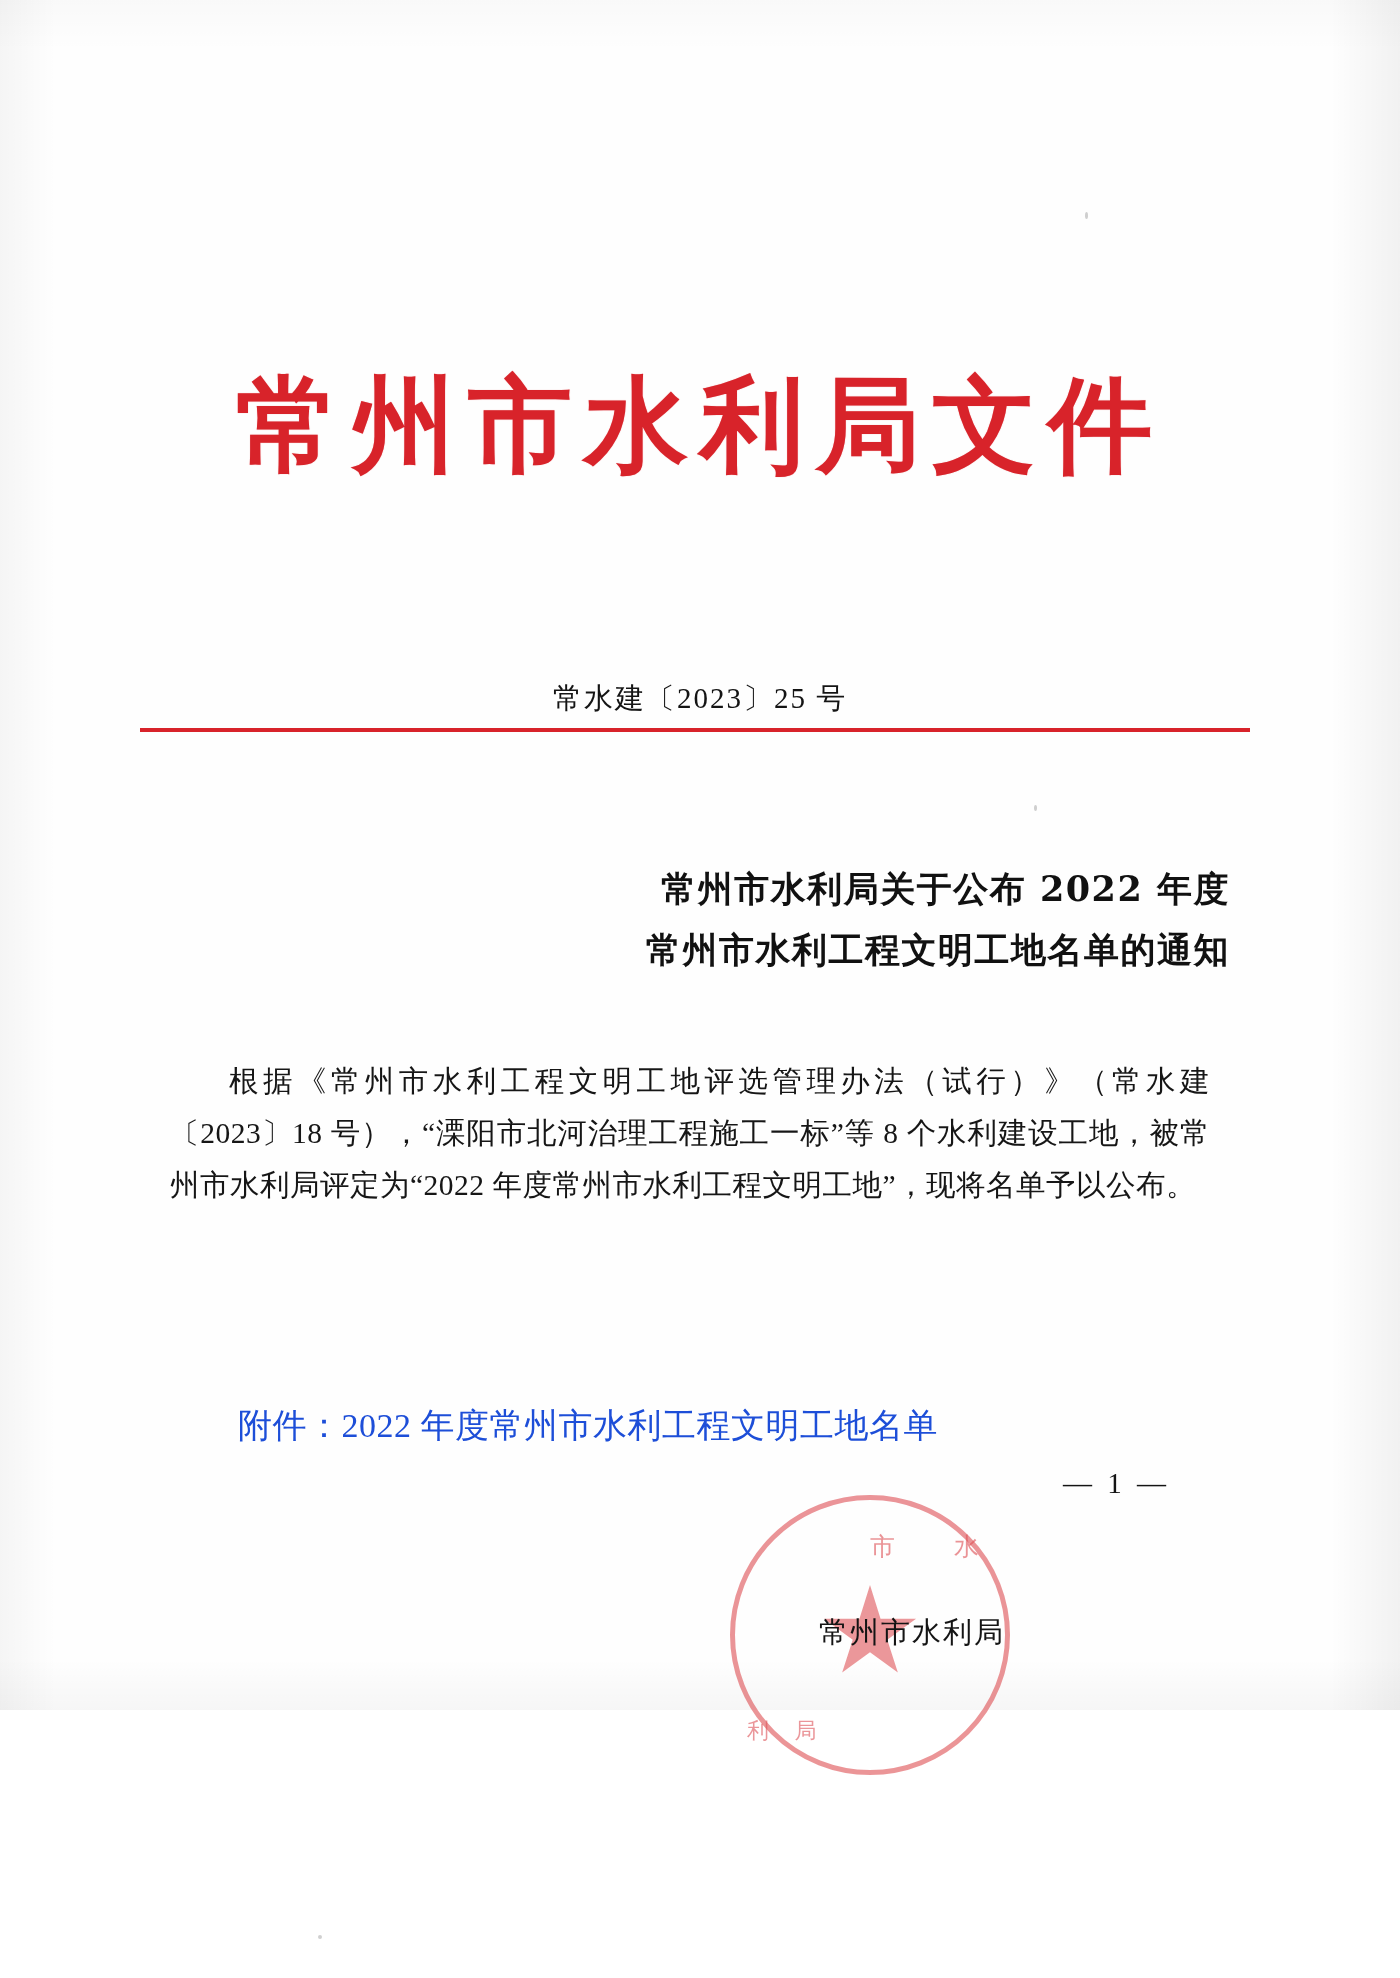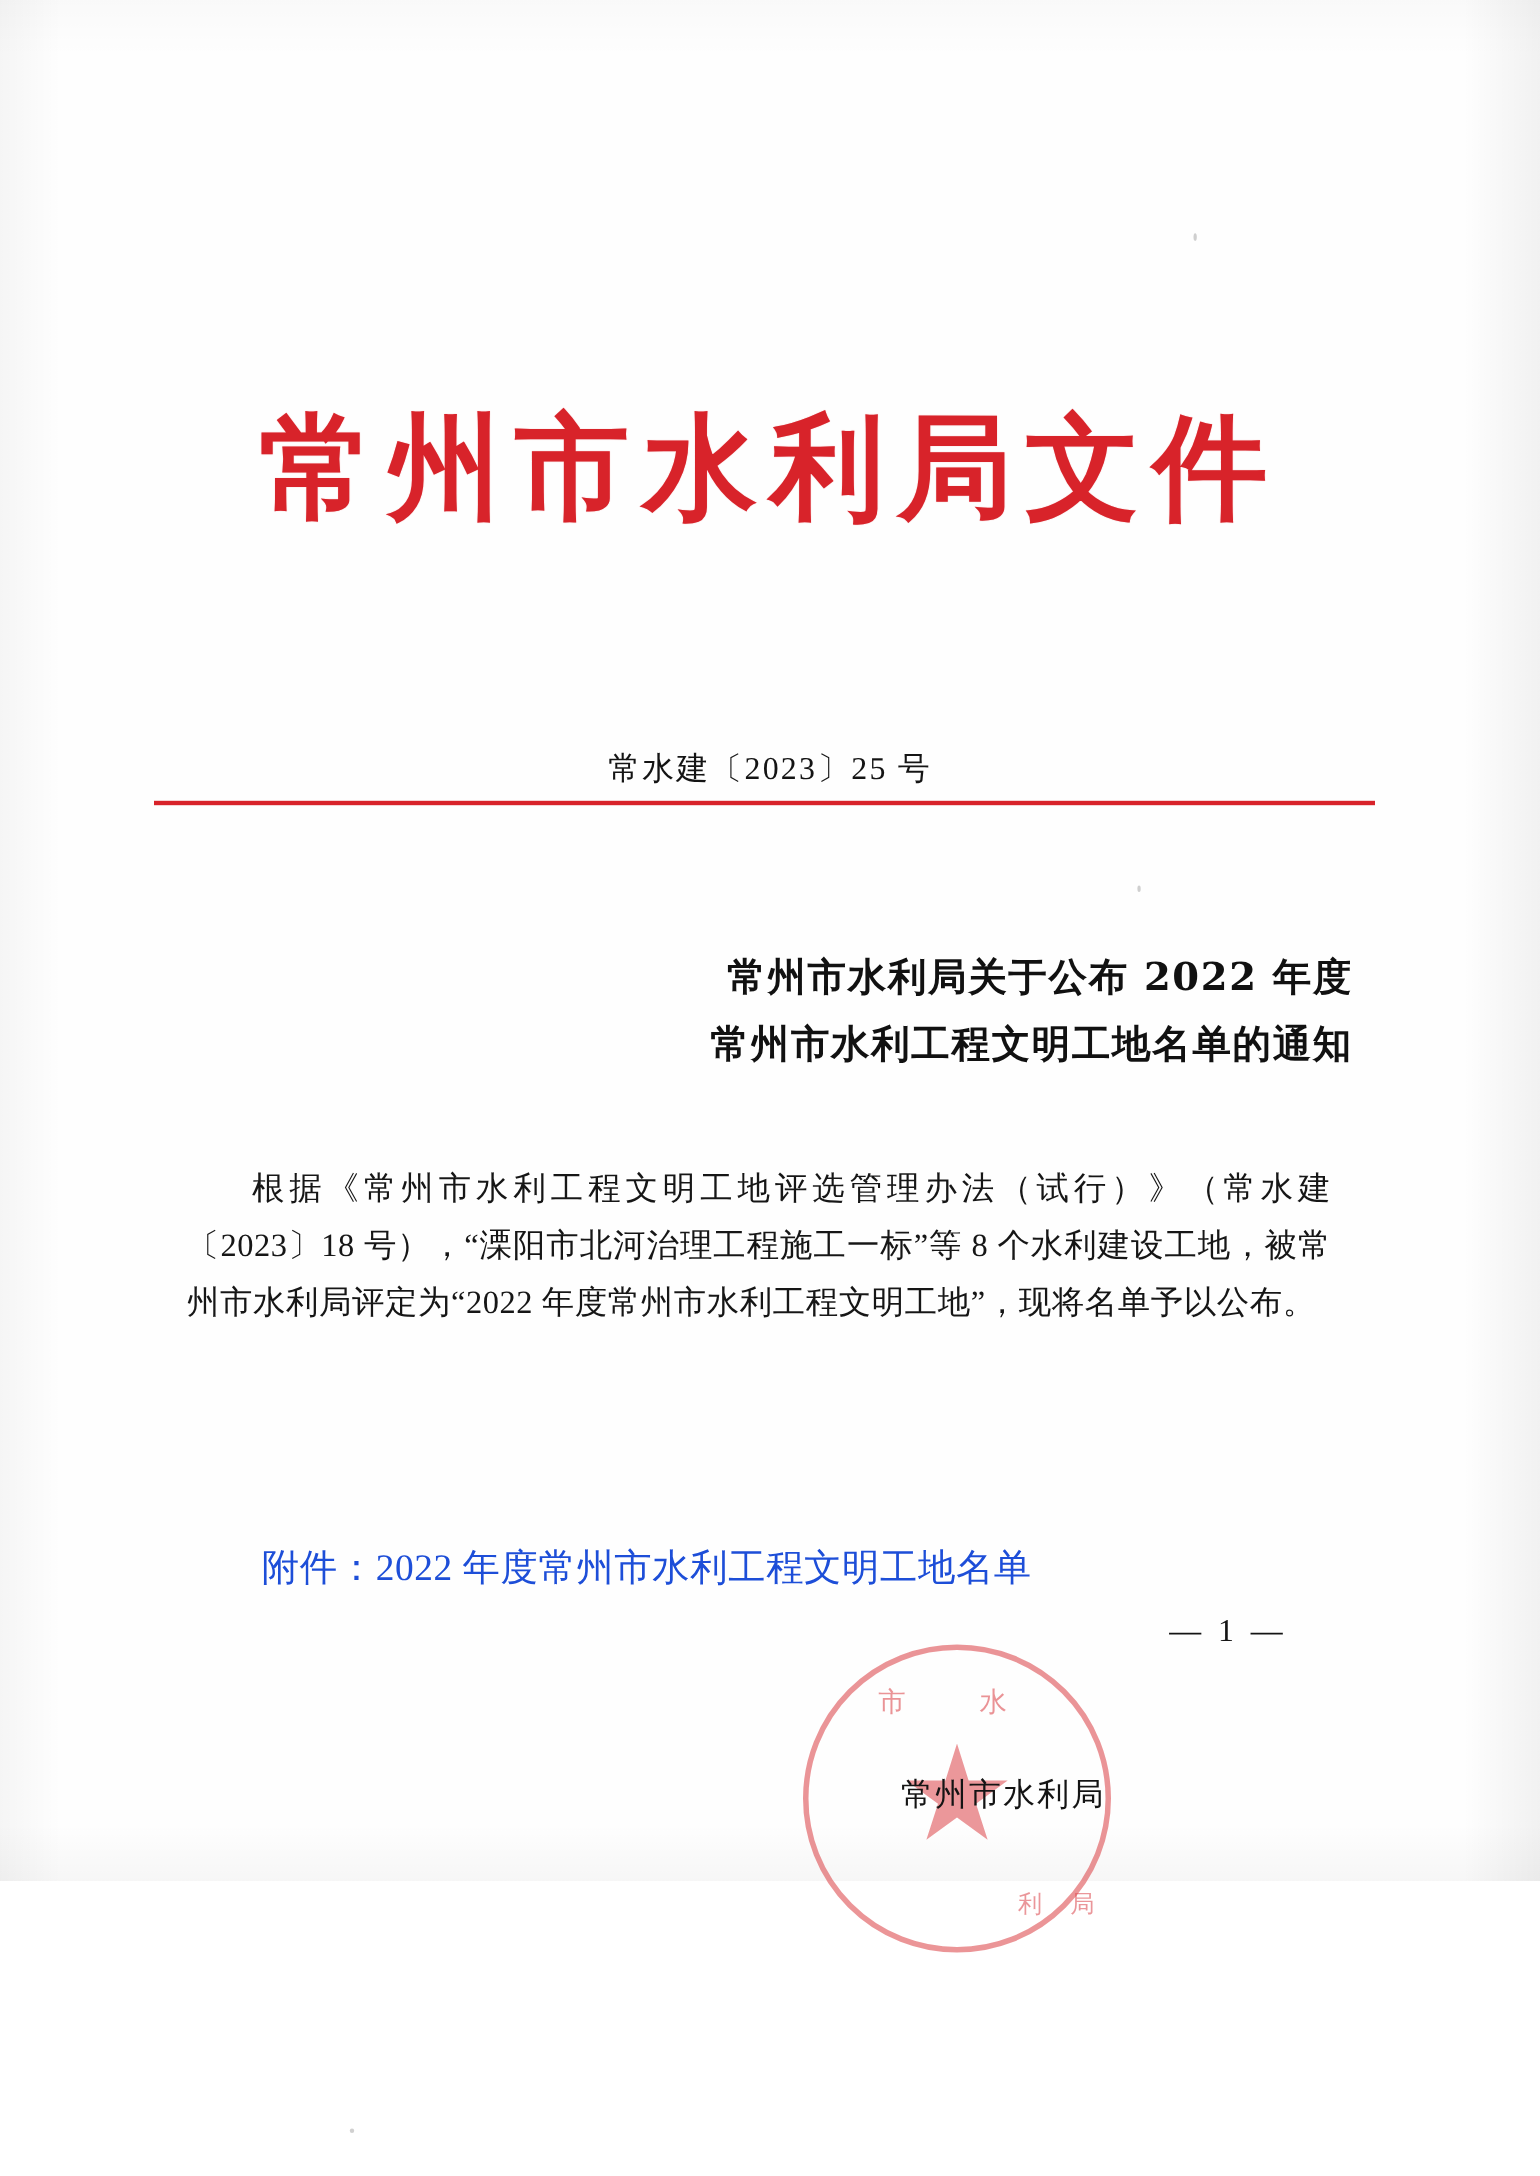--- a/index.html
+++ b/index.html
@@ -163,31 +163,31 @@
     transform: translate(-50%, -52%);
     width: 96px;
     height: 96px;
     background: rgba(216, 46, 52, 0.6);
     clip-path: polygon(50% 0%, 61% 35%, 98% 35%, 68% 57%, 79% 91%, 50% 70%, 21% 91%, 32% 57%, 2% 35%, 39% 35%);
   }
   .seal .seal-top-text {
     position: absolute;
     left: 0; right: 0;
     top: 30px;
-    text-align: center;
+    text-align: right;
     font-size: 25px;
     letter-spacing: 26px;
     color: rgba(214, 44, 50, 0.62);
-    font-family: Liberation Mono, monospace;
+    font-family: Liberation Sans, sans-serif;
   }
   .seal .seal-bottom-text {
     position: absolute;
-    left: 0; right: 0;
+    left: 12px; right: 0;
     bottom: 24px;
-    text-align: right;
+    text-align: left;
     font-size: 22px;
     letter-spacing: 10px;
     color: rgba(214, 44, 50, 0.6);
   }
 
   
   .page-number {
     position: absolute;
     bottom: 210px;
     right: 60px;

